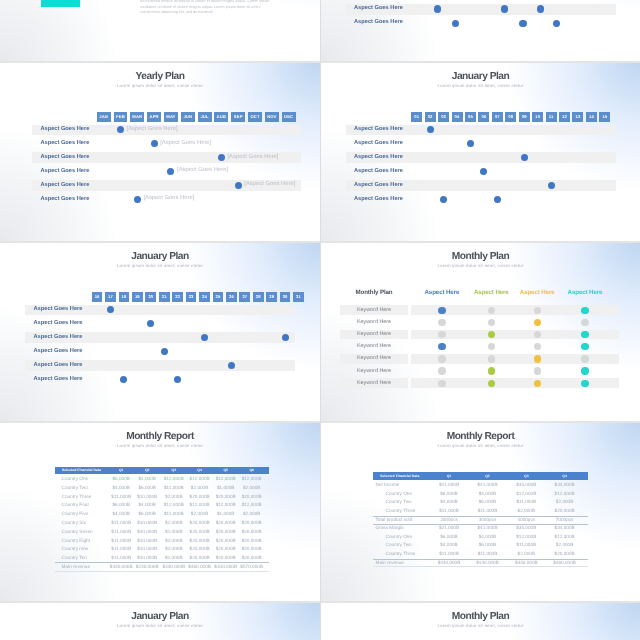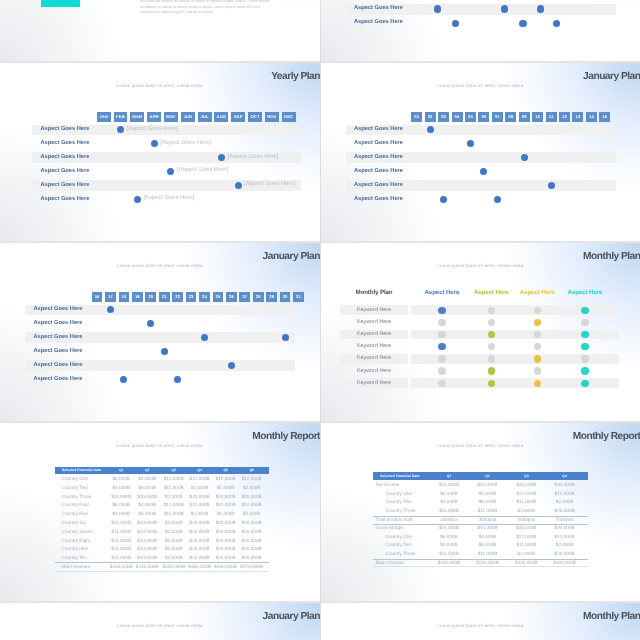--- a/index.html
+++ b/index.html
@@ -11,21 +11,21 @@
   .deck{position:relative;width:640px;height:640px;background:#ffffff;overflow:hidden;}
   .hsep{position:absolute;left:0;width:640px;height:2px;background:#e4e4e5;z-index:20;}
   .vsep{position:absolute;top:0;width:1px;height:640px;background:#dcdddf;z-index:20;}
 
   .slide{position:absolute;width:320px;height:180px;overflow:hidden;background:#fff;}
   .slide .bg{position:absolute;inset:0;
     background:
       radial-gradient(52% 88% at 100% 0%, #c0d5ef 0%, #cadef5 14%, #e2edfc 38%, #f3f7fe 62%, rgba(255,255,255,0) 82%),
       radial-gradient(42% 72% at 0% 100%, #e7e9ed 0%, #eceef1 20%, #f4f5f7 50%, #fafbfc 72%, rgba(255,255,255,0) 88%);}
 
-  .s-title{position:absolute;left:0;width:320px;text-align:right;
+  .s-title{position:absolute;left:0;width:320px;text-align:center;
     font-size:10.2px;font-weight:bold;color:#4c5159;letter-spacing:-0.5px;
     line-height:10.2px;}
   .s-sub{position:absolute;left:0;width:320px;text-align:center;
     font-size:4.35px;color:#a9aeb7;letter-spacing:0.19px;line-height:4.35px;}
 
   .badge{position:absolute;background:#5b8ecb;color:#fff;font-size:4.2px;
     font-weight:bold;display:flex;align-items:center;justify-content:center;
     letter-spacing:.1px;}
   .prow{position:absolute;}
   .prow.alt{background:#f0f0f1;}

